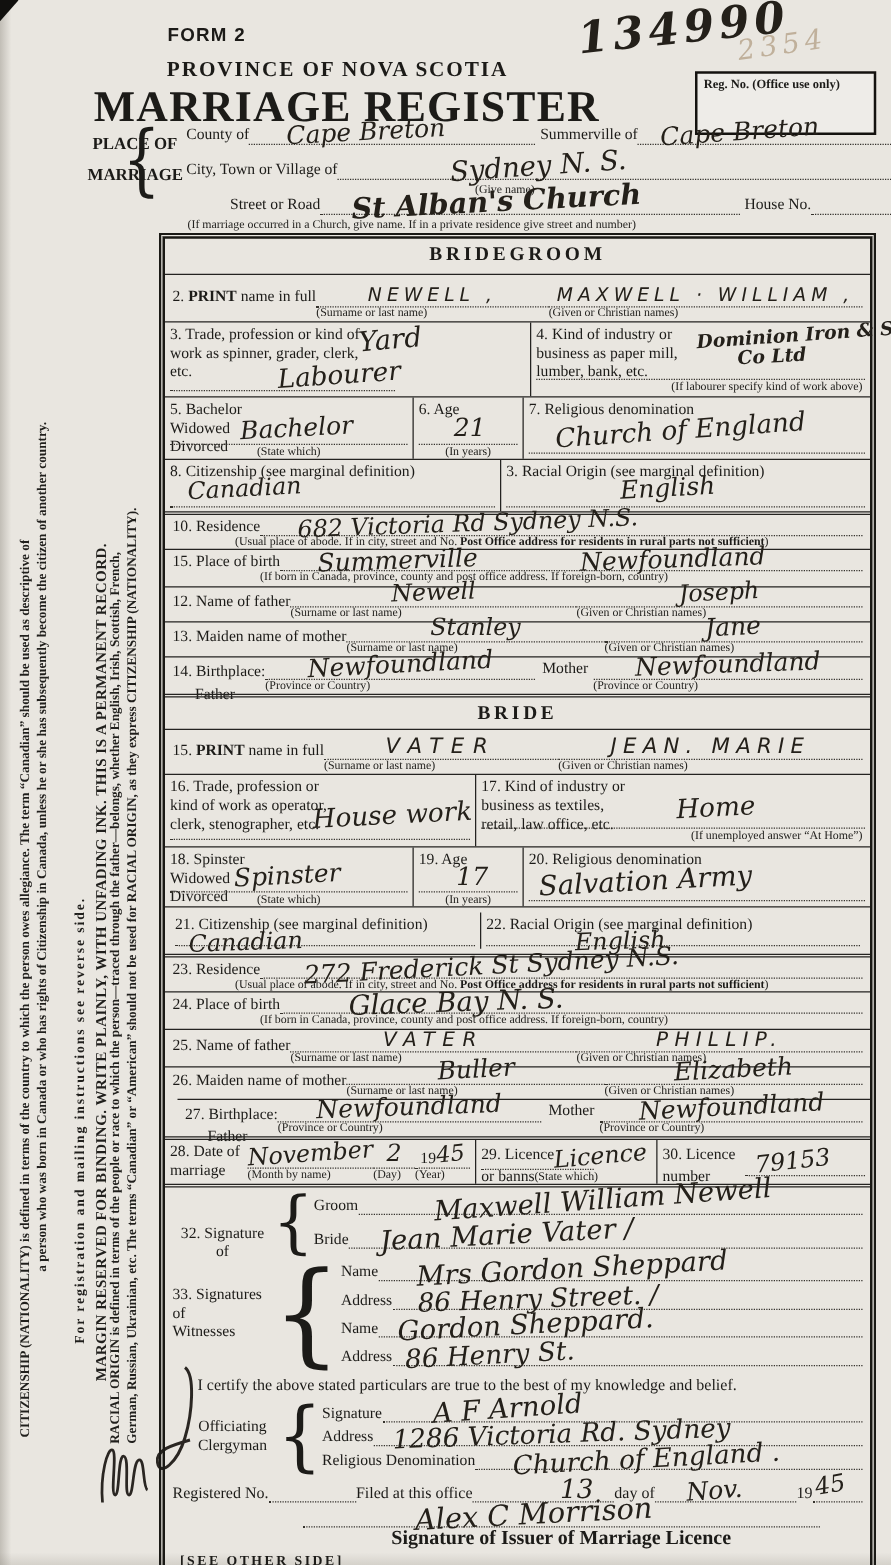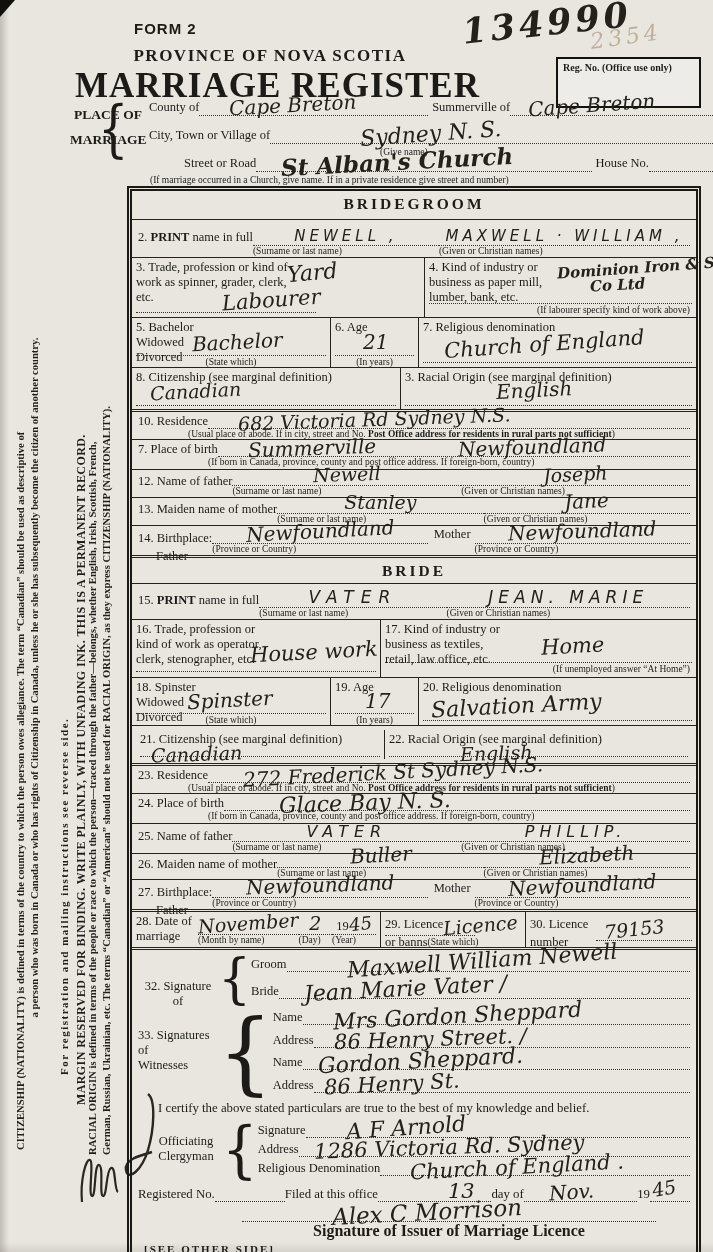--- a/index.html
+++ b/index.html
@@ -213,21 +213,21 @@
           </span>
       </div>
       <div style="font-size:9.5px;padding-left:50px;">
         <span>(Usual place of abode.   If in city, street and No.</span>
         <span class="boldsub">Post Office address for residents in rural parts not sufficient</span><span>)</span>
       </div>
     </div>
 
     <div class="r" style="height:30px;">
       <div class="flexline">
-        <span class="lbl">7. Place of birth</span>
+        <span class="lbl">15. Place of birth</span>
         <span class="dl">
           <span class="hw abs" style="left:30px;bottom:-4px;font-size:20px;transform:rotate(-2deg);">Summerville</span>
           <span class="hw abs" style="left:240px;bottom:-3px;font-size:20px;transform:rotate(-2deg);">Newfoundland</span>
         </span>
       </div>
       <div class="sublab" style="padding-left:70px;text-align:left;">(If born in Canada, province, county and post office address.   If foreign-born, country)</div>
     </div>
 
     <div class="r" style="height:28px;display:flex;">
       <span class="lbl" style="padding-top:3px;white-space:nowrap;">12. Name of father</span>
@@ -404,21 +404,21 @@
         <span class="sublab">(Surname or last name)</span>
       </span>
       <span class="seg" style="flex:1;">
         <span class="dl">
             <span class="hw" style="font-size:20px;transform:rotate(-3deg);">Elizabeth</span>
           </span>
         <span class="sublab">(Given or Christian names)</span>
       </span>
     </div>
 
-    <div class="r" style="height:30px;display:flex;">
+    <div class="r" style="height:30px;display:flex;margin-left:10px;">
       <span style="white-space:nowrap;padding-top:1px;">
         <span class="lbl">27. Birthplace:</span><br>
         <span class="lbl" style="padding-left:18px;">Father</span>
       </span>
       <span class="seg" style="flex:1;">
         <span class="dl">
             <span class="hw" style="font-size:20px;transform:rotate(-2deg);">Newfoundland</span>
           </span>
         <span class="sublab">(Province or Country)</span>
       </span>

